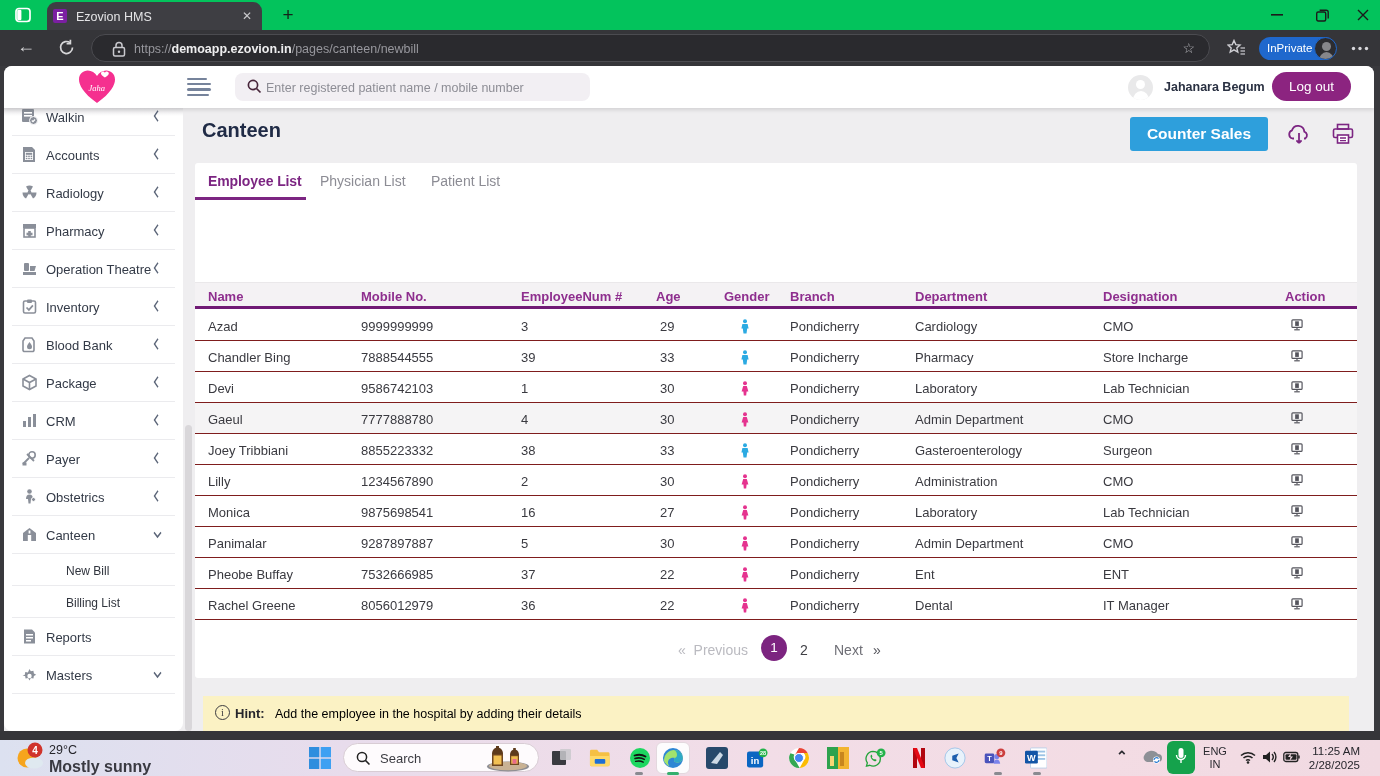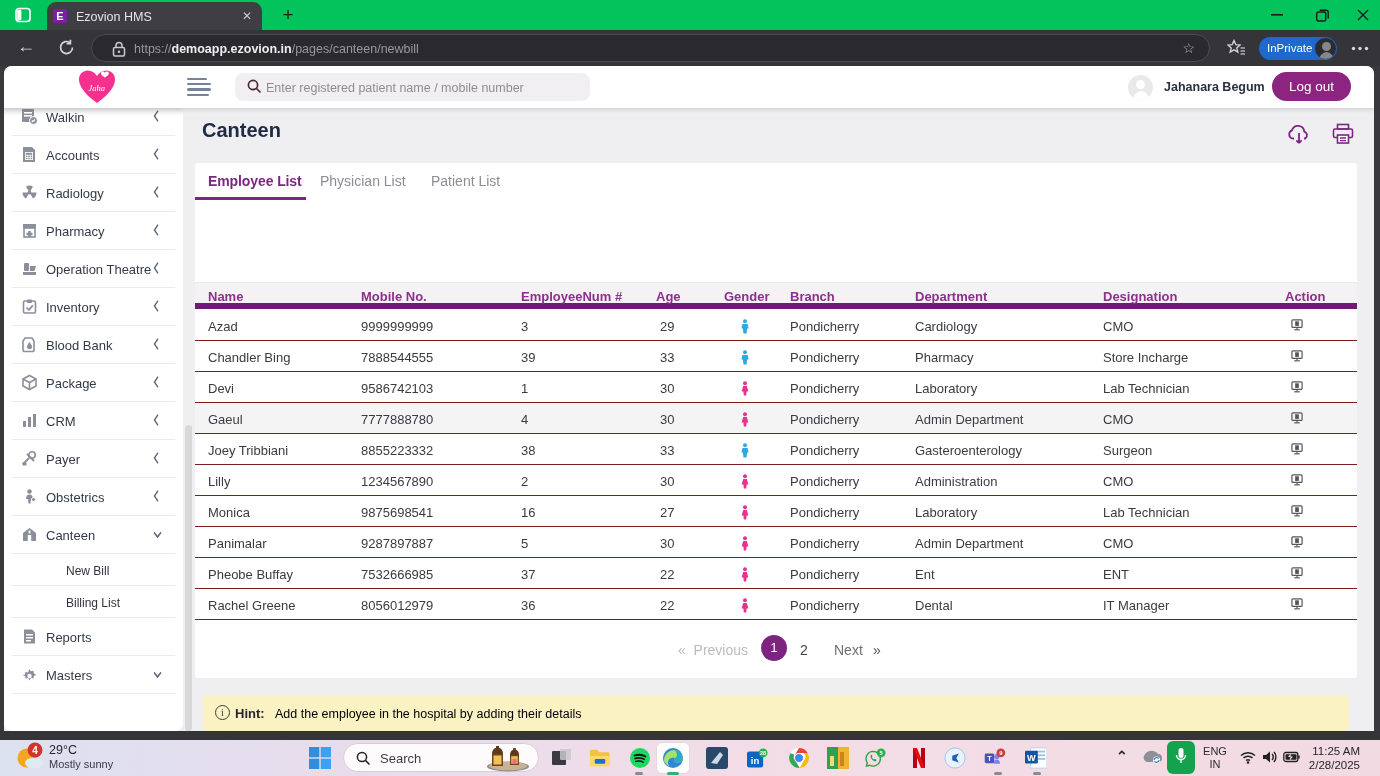--- a/index.html
+++ b/index.html
@@ -73,21 +73,21 @@
 #tab2 { position:absolute; left:125px; top:10px; font-size:14px; color:#8c8c94; }
 #tab3 { position:absolute; left:236px; top:10px; font-size:14px; color:#8c8c94; }
 #spanel { position:absolute; left:8px; top:43px; width:1146px; height:71px; background:#f4eff2; }
 #spanel .lbl { position:absolute; left:4px; top:9px; font-size:12.5px; color:#42505e; }
 #sinput { position:absolute; left:4px; top:29px; width:271px; height:27px; background:#fff; border:1px solid #d8d2d8; border-radius:4px; }
 #sinput svg { position:absolute; right:7px; top:5px; }
 
 
 #tbl { position:absolute; left:0px; top:119px; width:1162px; }
 .trow { position:absolute; left:0; width:1162px; height:31px; border-bottom:1px solid #7f1d1d; }
-.thead { height:27px; background:#f4f2f4; border-top:1px solid #eae8ea; border-bottom:6px solid #701a75; }
+.thead { height:27px; background:#f4f2f4; border-top:1px solid #eae8ea; border-bottom:3px solid #701a75; }
 
 .trow span { position:absolute; top:8.5px; font-size:13px; color:#3a3a40; }
 .trow.thead span { top:6px; font-size:13px; font-weight:bold; color:#8e2e8e; }
 .c1 { left:13px; } .c2 { left:166px; } .c3 { left:296px;padding-left:30px; } .c4 { left:465px; }
 .c5 { left:529px; } .c6 { left:595px; } .c7 { left:720px; } .c8 { left:908px; } .c9 { left:1090px; }
 .gicon { position:absolute; left:544px; top:8px; }
 .aicon { position:absolute; left:1096px; top:9px; }
 #pagin { position:absolute; left:0; top:466px; width:1162px; height:42px; }
 #pagin .prev { position:absolute; left:483px; top:13px; font-size:14px; color:#babac0; }
 #pagin .pg1 { position:absolute; left:566px; top:6px; width:26px; height:26px; border-radius:50%; background:#7c2480; color:#fff; font-size:13.5px; text-align:center; line-height:26px; }
@@ -103,21 +103,21 @@
 
 
 #ledge { position:absolute; left:0; top:66px; width:4px; height:674px; background:#39393d; }
 #redge { position:absolute; left:1374px; top:66px; width:6px; height:674px; background:#39393d; }
 #bedge { position:absolute; left:0; top:731px; width:1380px; height:9px; background:#353539; }
 
 
 #taskbar { position:absolute; left:0; top:740px; width:1380px; height:36px; background:linear-gradient(90deg,#dce1f0 0%,#e8dcec 25%,#f2dde7 55%,#f3dce4 80%,#f1dae2 100%); }
 #weather { position:absolute; left:16px; top:2px; width:32px; height:32px; }
 #wtemp { position:absolute; left:49px; top:3px; font-size:12.5px; color:#25252b; }
-#wdesc { position:absolute; left:49px; top:18px; font-size:11px; color:#3a3a42; }
+#wdesc { position:absolute; left:49px; top:18px; font-size:16px; color:#3a3a42;font-weight:bold; }
 #tsearch { position:absolute; left:343px; top:3px; width:196px; height:29px; background:#fefbfd; border:1px solid #d8ccd4; border-radius:15px; }
 #tsearch .mag { position:absolute; left:12px; top:7px; }
 #tsearch span { position:absolute; left:36px; top:7px; font-size:13px; color:#3c3c42; }
 .tico { position:absolute; top:7px; width:22px; height:22px; }
 
 .trayic { position:absolute; color:#2a2a30; }
 #clock { position:absolute; left:1302px; top:5px; width:58px; text-align:right; font-size:11.5px; color:#26262c; line-height:13.5px; }
 </style>
 </head>
 <body>
@@ -387,20 +387,21 @@
               <svg class="ch" style="top:16px;" width="9" height="6" viewBox="0 0 9 6">
                 <path d="M1 1 L4.5 4.5 L8 1" fill="none" stroke="#5b6578" stroke-width="1.3"></path>
               </svg>
               <span class="sep"></span>
             </div>
           </div>
       </div>
       <div id="sbthumb"></div>
       <div id="content">
         <div id="pgtitle">Canteen</div>
+        <div id="countersales">Counter Sales</div>
         <svg id="cloudic" width="24" height="23" viewBox="0 0 24 23">
             <path d="M7 15.5 H5.5 A4.3 4.3 0 0 1 5 7.3 A6.3 6.3 0 0 1 17.3 8.6 A3.9 3.9 0 0 1 18.3 15.5 H17" fill="none" stroke="#7c2582" stroke-width="1.8"></path>
             <path d="M12 10 V20 M12 20 L9.4 17.4 M12 20 L14.6 17.4" stroke="#7c2582" stroke-width="1.8" fill="none"></path>
           </svg>
         <svg id="printic" width="22" height="22" viewBox="0 0 22 22">
             <rect x="5.5" y="1.5" width="11" height="4.5" fill="none" stroke="#7c2582" stroke-width="1.6"></rect>
             <rect x="1.5" y="6" width="19" height="8.5" rx="1.5" fill="none" stroke="#7c2582" stroke-width="1.6"></rect>
             <rect x="5.5" y="12" width="11" height="8" fill="#fff" stroke="#7c2582" stroke-width="1.6"></rect>
             <line x1="8" y1="15" x2="14" y2="15" stroke="#7c2582" stroke-width="1.4"></line>
             <line x1="8" y1="17.6" x2="14" y2="17.6" stroke="#7c2582" stroke-width="1.4"></line>

